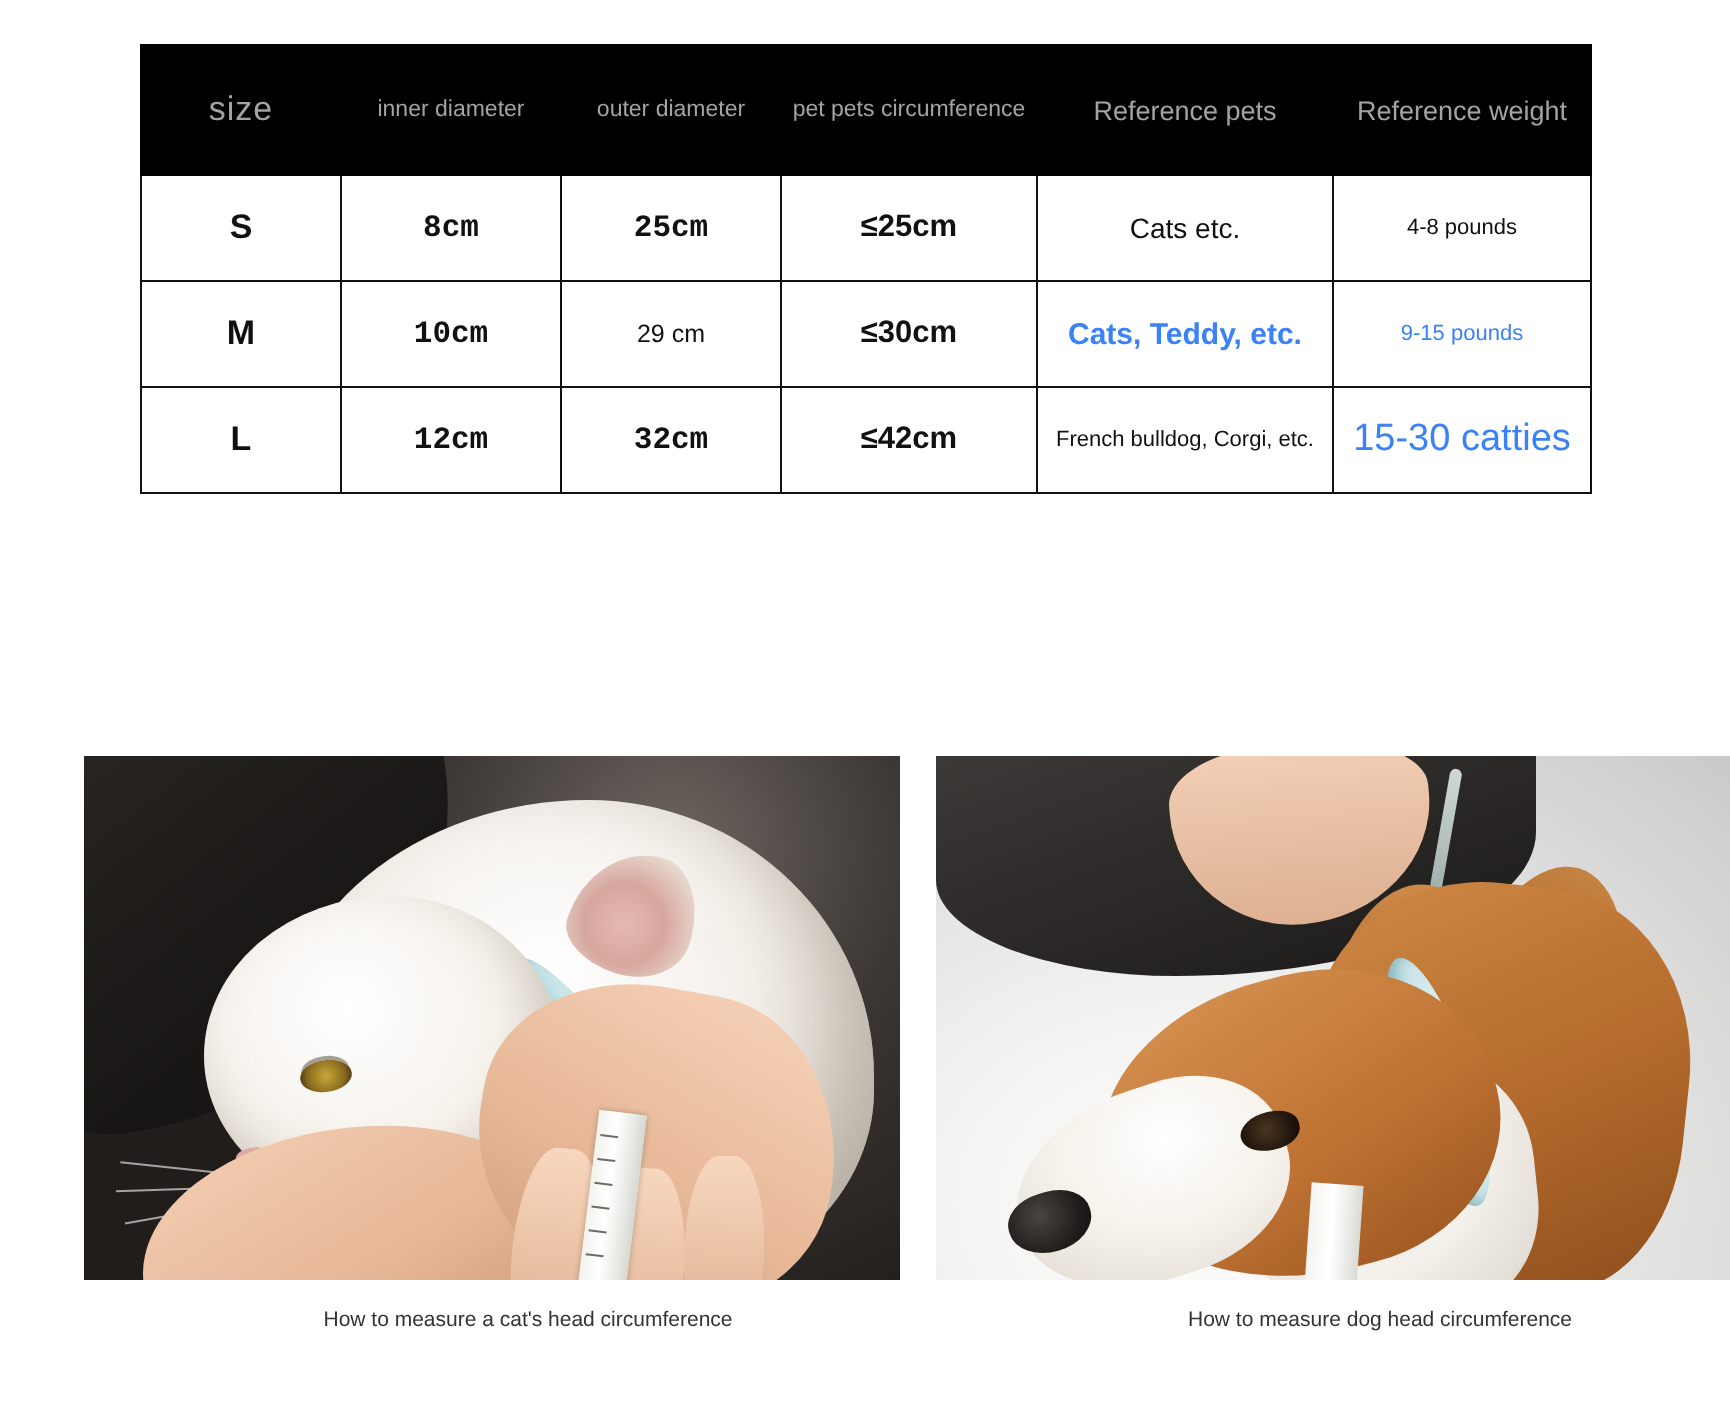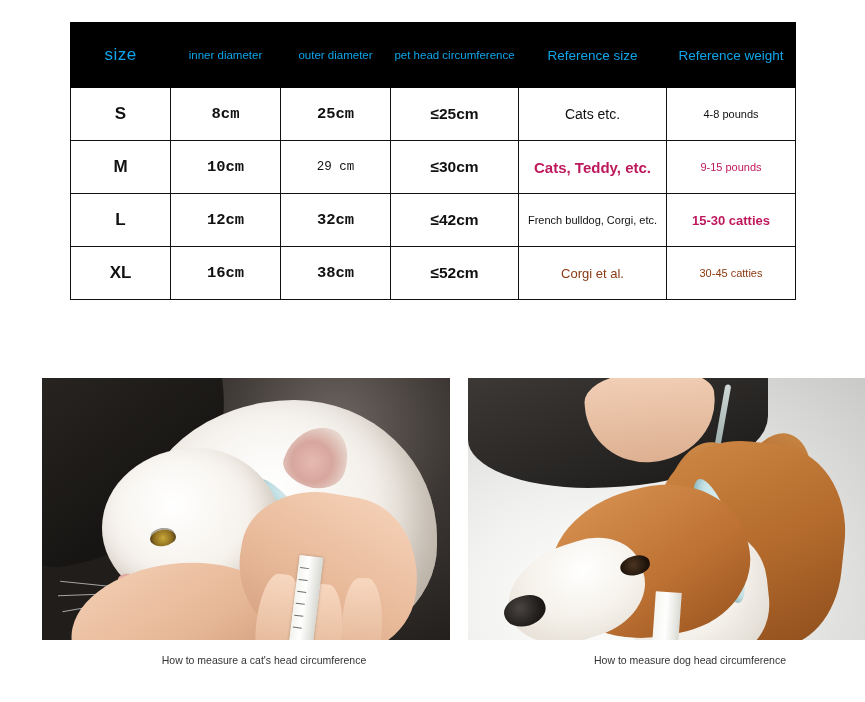--- a/index.html
+++ b/index.html
@@ -30,21 +30,21 @@
   }
   table.size-table th,
   table.size-table td {
     border: 1px solid #111111;
     text-align: center;
     vertical-align: middle;
     padding: 0;
   }
   table.size-table thead th {
     background: #000000;
-    color: #0ea5e9;
+    color: #a3a3a3;
     height: 64px;
     font-weight: normal;
     border: 1px solid #000000;
   }
   table.size-table tbody td {
     height: 52px;
     background: #ffffff;
   }
 
   
@@ -56,31 +56,31 @@
   .col-weight{ width: 129px; }
 
   
   .th-size   { font-size: 17px; font-weight: bold; letter-spacing: .5px;}
   .th-small  { font-size: 11.5px; }
   .th-mid    { font-size: 13.5px; }
 
   
   .c-size    { font-size: 17px; font-weight: bold; }
   .c-num     { font-size: 15.5px; font-weight: bold; font-family: Liberation Mono, monospace; }
-  .c-num-thin{ font-size: 12.5px; font-weight: normal; font-family: Liberation Mono, monospace; }
+  .c-num-thin{ font-size: 12.5px; font-weight: normal; }
   .c-le      { font-size: 15.5px; font-weight: bold; }
   .c-pets-15 { font-size: 14px; margin-top: 31px; }
   .c-pets-15b{ font-size: 15px; font-weight: bold; }
   .c-pets-9  { font-size: 11px; }
   .c-pets-13 { font-size: 13px; }
   .c-w-11    { font-size: 11px; margin-top: 18px; }
   .c-w-11b   { font-size: 11px; }
-  .c-w-13b   { font-size: 13px; font-weight: bold; }
-
-  .blue  { color: #be185d; }
+  .c-w-13b   { font-size: 19px; font-weight: normal; }
+
+  .blue  { color: #3b82f6; }
   .brown { color: #8a3a12; }
   .red   { color: #b4380f; }
   .dkred { color: #a63105; }
   .black { color: #111111; }
 
   
   .photos {
     position: absolute;
     top: 378px;
     left: 0;
@@ -342,22 +342,22 @@
         <col class="col-outer">
       <col class="col-head">
         <col class="col-pets">
         <col class="col-weight">
     </colgroup>
     <thead>
       <tr>
         <th class="th-size">size</th>
         <th class="th-small">inner diameter</th>
         <th class="th-small">outer diameter</th>
-        <th class="th-small">pet head circumference</th>
-        <th class="th-mid">Reference size</th>
+        <th class="th-small">pet pets circumference</th>
+        <th class="th-mid">Reference pets</th>
         <th class="th-mid">Reference weight</th>
       </tr>
     </thead>
     <tbody>
       <tr>
         <td class="c-size black">S</td>
         <td class="c-num black">8cm</td>
         <td class="c-num black">25cm</td>
         <td class="c-le black">≤25cm</td>
         <td class="c-pets-15 black">Cats etc.</td>
@@ -371,28 +371,20 @@
         <td class="c-pets-15b blue">Cats, Teddy, etc.</td>
         <td class="c-w-11b blue">9-15 pounds</td>
       </tr>
       <tr>
         <td class="c-size black">L</td>
         <td class="c-num black">12cm</td>
         <td class="c-num black">32cm</td>
         <td class="c-le black">≤42cm</td>
         <td class="c-pets-9 black">French bulldog, Corgi, etc.</td>
         <td class="c-w-13b blue">15-30 catties</td>
-      </tr>
-      <tr>
-        <td class="c-size black">XL</td>
-        <td class="c-num black">16cm</td>
-        <td class="c-num black">38cm</td>
-        <td class="c-le black">≤52cm</td>
-        <td class="c-pets-13 brown">Corgi et al.</td>
-        <td class="c-w-11b brown">30-45 catties</td>
       </tr>
     </tbody>
   </table>
 </div>
 
 <div class="photos">
 
   <div class="photo-block left">
     <div class="photo">
       <div class="cat-bg"></div>

